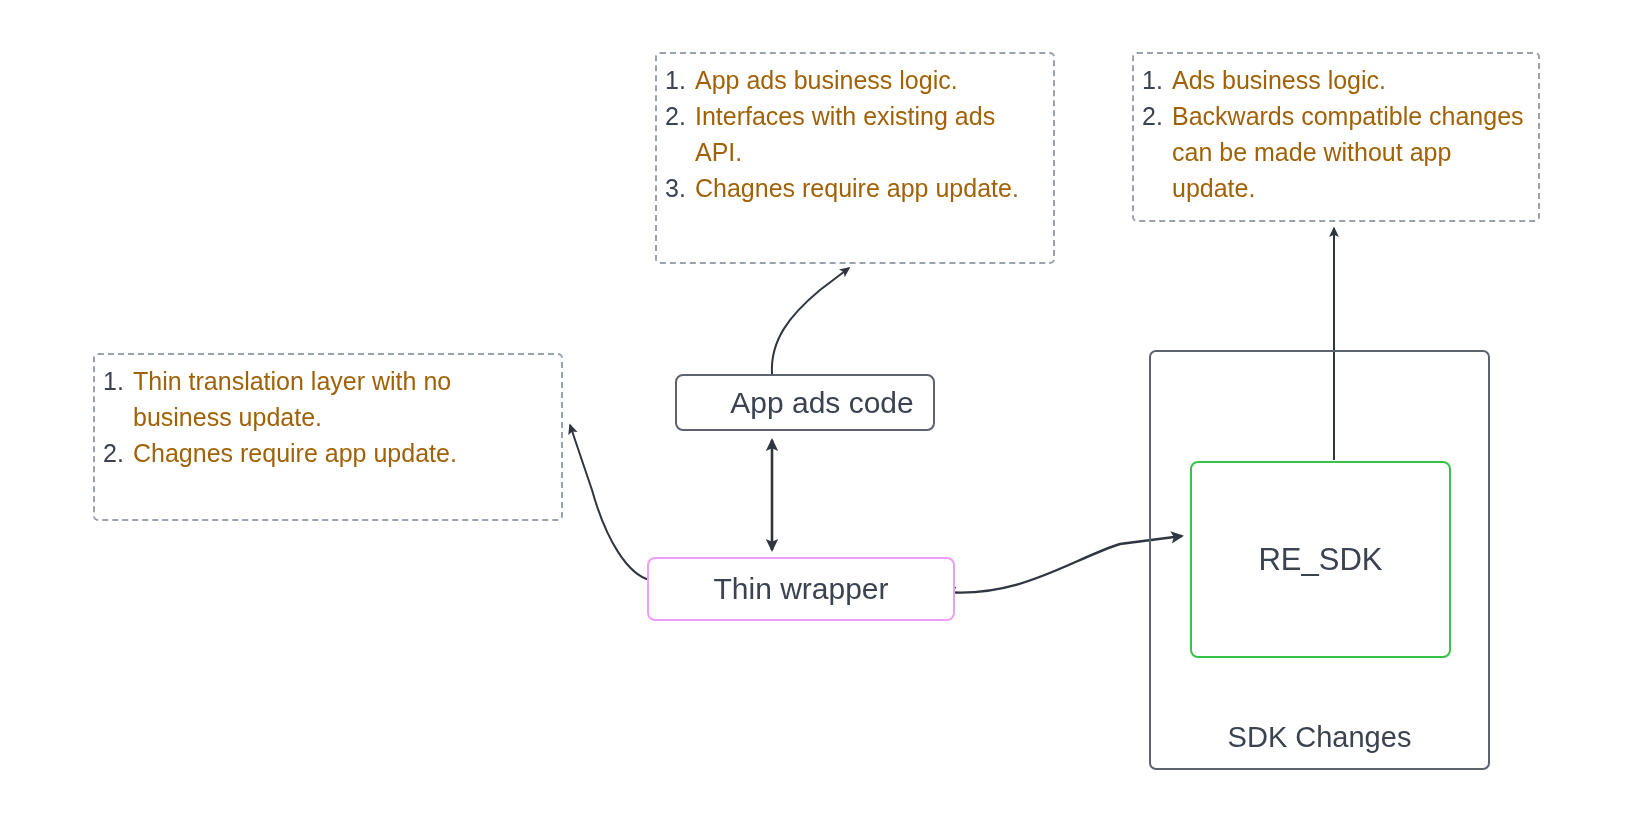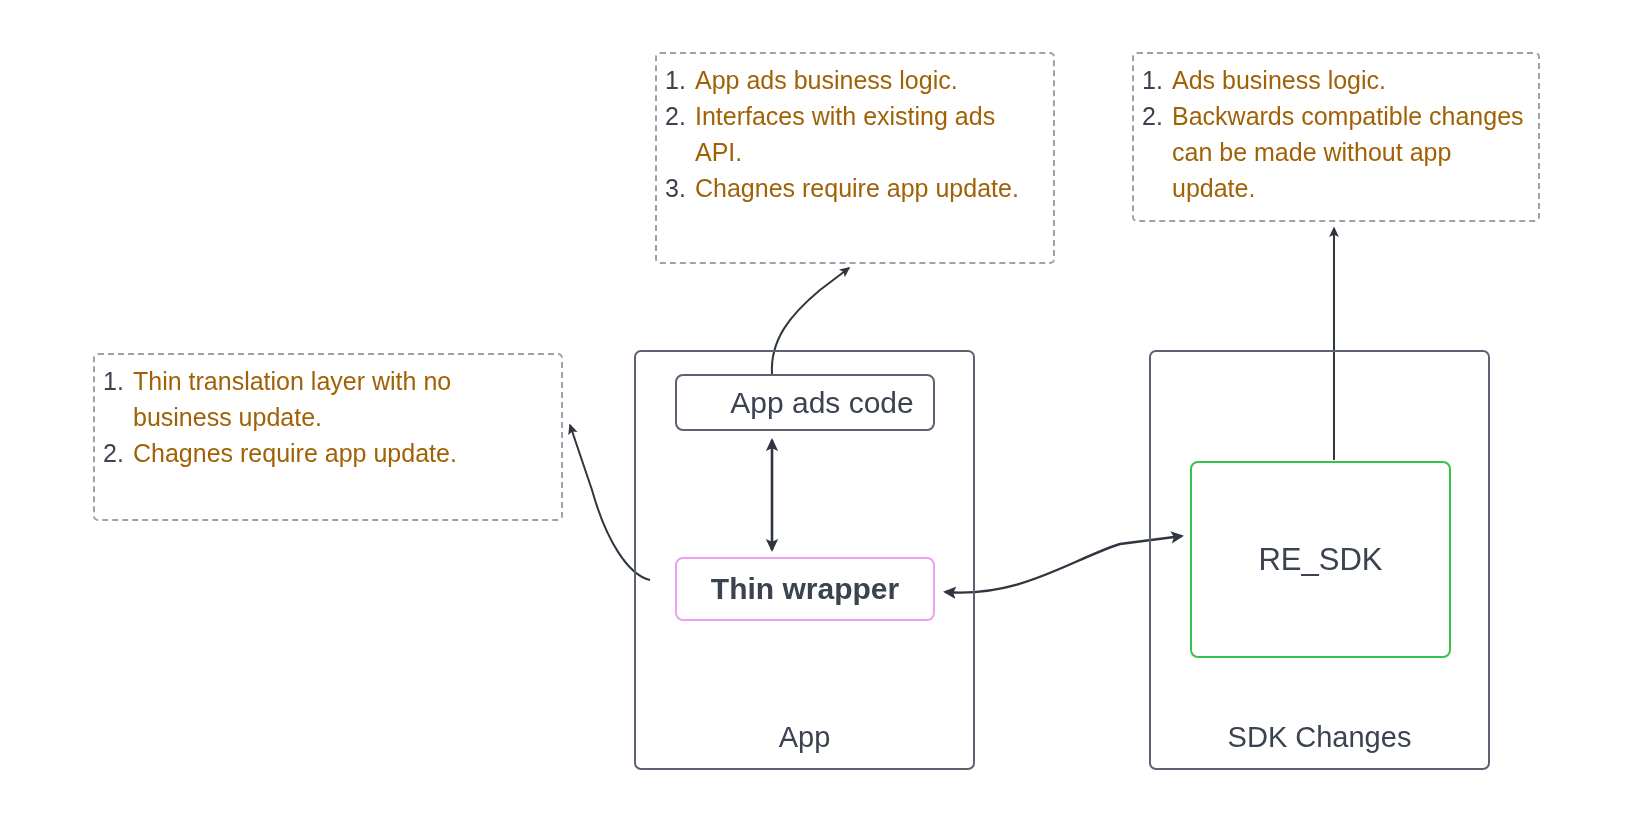--- a/index.html
+++ b/index.html
@@ -170,33 +170,30 @@
         <span class="note-num">1.</span>
         <span class="note-text">Thin translation layer with no business update.</span>
       </li>
       <li class="note-item">
         <span class="note-num">2.</span>
         <span class="note-text">Chagnes require app update.</span>
       </li>
     </ul>
   </div>
 
-  <div class="container-box" style="left:634px; top:350px; width:341px; height:420px;">
-    <div class="container-label">App</div>
-  </div>
 
   <div class="container-box" style="left:1149px; top:350px; width:341px; height:420px;">
     <div class="container-label">SDK Changes</div>
   </div>
 
   <div class="node grey" style="left:675px; top:374px; width:260px; height:57px;padding-left:34px;">
     <span>App ads code</span>
   </div>
 
-  <div class="node violet" style="left:675px; top:557px; width:260px; height:64px;font-weight:bold;">
+  <div class="node violet" style="left:647px; top:557px; width:308px; height:64px;">
     <span>Thin wrapper</span>
   </div>
 
   <div class="node green" style="left:1190px; top:461px; width:261px; height:197px;align-items:center;">
     <span>RE_SDK</span>
   </div>
 
 </div>
 
 </body></html>

